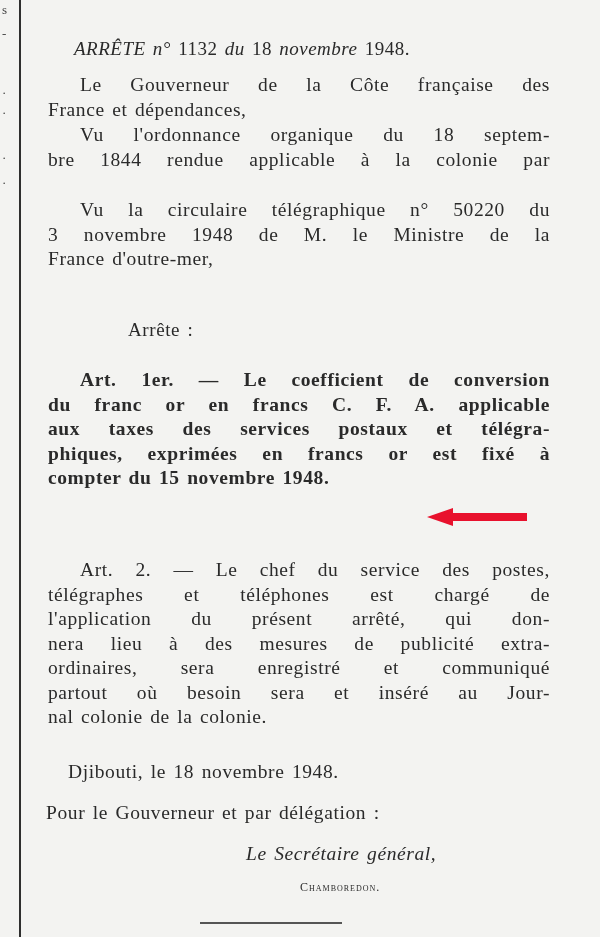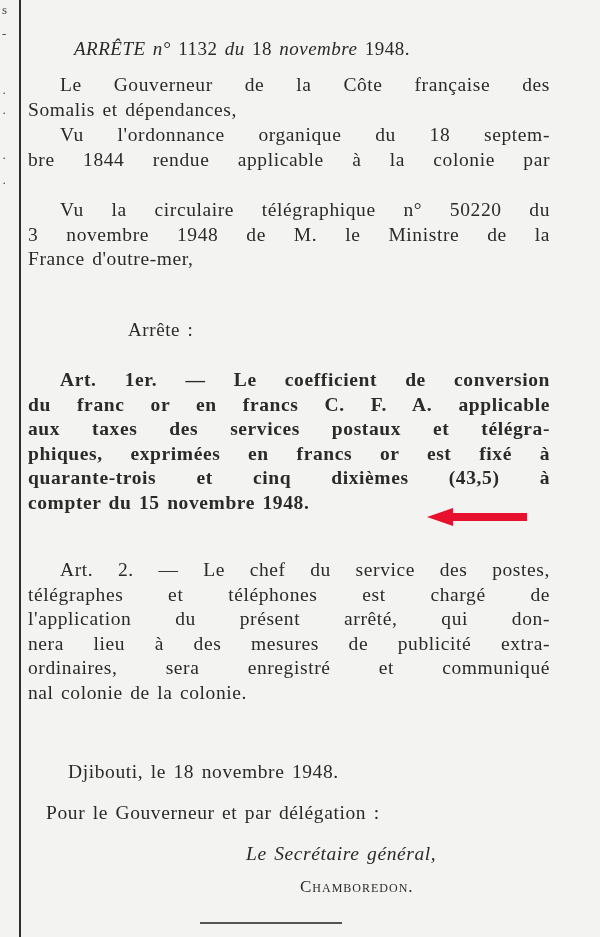--- a/index.html
+++ b/index.html
@@ -28,31 +28,31 @@
     line-height: 24.5px;
     letter-spacing: 0.6px;
     word-spacing: 2px;
   }
   .title {
     position: absolute; top: 37px; left: 46px; width: 480px;
     font-size: 19px; letter-spacing: 0.5px;
   }
   .title i { font-style: italic; margin-top: 31px; }
   .para { position: absolute; left: 0; width: 522px; text-align: justify; }
-  .line { display: block; white-space: nowrap; }
+  .line { display: block; white-space: nowrap; margin-left: 20px; }
   .just { text-align-last: justify; display: block; }
   .ind { padding-left: 32px; }
   .arrete-label { position: absolute; top: 318px; left: 100px; font-size: 19px; }
   .arrow {
     position: absolute; left: 427px; top: 508px; width: 100px; height: 18px;
   }
   .djib { position: absolute; top: 760px; left: 18px; margin-left: 22px; }
   .pour { position: absolute; top: 801px; left: 18px; }
   .sec { position: absolute; top: 842px; left: 218px; font-style: italic; }
-  .name { position: absolute; top: 875px; left: 272px; font-variant: small-caps; font-size: 17px; letter-spacing: 1px; }
+  .name { position: absolute; top: 875px; left: 272px; font-variant: small-caps; font-size: 12px; letter-spacing: 1px; }
   .end-rule {
     position: absolute; left: 200px; top: 922px; width: 142px; height: 2px; background: #555;
   }
 </style>
 </head>
 <body>
 
 <div class="margin-col">
   <span class="margin-mark" style="top:2px;">s</span>
   <span class="margin-mark" style="top:26px;">-</span>
@@ -69,51 +69,51 @@
     <i>ARRÊTE n°</i>
     <span>1132</span>
     <i>du</i>
     <span>18</span>
     <i>novembre</i>
     <span>1948.</span>
   </div>
 
   <div class="para" style="top:73px;">
     <span class="line just ind">Le Gouverneur de la Côte française des</span>
-    <span class="line">Somalis et dépendances,</span>
+    <span class="line">France et dépendances,</span>
   </div>
 
   <div class="para" style="top:123px;">
     <span class="line just ind">Vu l'ordonnance organique du 18 septem-</span>
     <span class="line just">bre 1844 rendue applicable à la colonie par</span>
   </div>
 
   <div class="para" style="top:198px;">
     <span class="line just ind">Vu la circulaire télégraphique n° 50220 du</span>
     <span class="line just">3 novembre 1948 de M. le Ministre de la</span>
     <span class="line">France d'outre-mer,</span>
   </div>
 
   <div class="arrete-label">Arrête :</div>
 
   <div class="para" style="top:368px;font-weight:bold;">
     <span class="line just ind">Art. 1er. — Le coefficient de conversion</span>
     <span class="line just">du franc or en francs C. F. A. applicable</span>
     <span class="line just">aux taxes des services postaux et télégra-</span>
     <span class="line just">phiques, exprimées en francs or est fixé à</span>
-    <span class="line just">quarante-trois et cinq dixièmes (43,5) à</span>
     <span class="line">compter du 15 novembre 1948.</span>
   </div>
 
   <div class="para" style="top:558px;">
     <span class="line just ind">Art. 2. — Le chef du service des postes,</span>
     <span class="line just">télégraphes et téléphones est chargé de</span>
     <span class="line just">l'application du présent arrêté, qui don-</span>
     <span class="line just">nera lieu à des mesures de publicité extra-</span>
     <span class="line just">ordinaires, sera enregistré et communiqué</span>
+    <span class="line just">partout où besoin sera et inséré au Jour-</span>
     <span class="line">nal colonie de la colonie.</span>
   </div>
 
   <div class="djib">Djibouti, le 18 novembre 1948.</div>
   <div class="pour">Pour le Gouverneur et par délégation :</div>
   <div class="sec">Le Secrétaire général,</div>
   <div class="name">Chamboredon.</div>
 </div>
 
 <svg class="arrow" viewBox="0 0 100 18">

